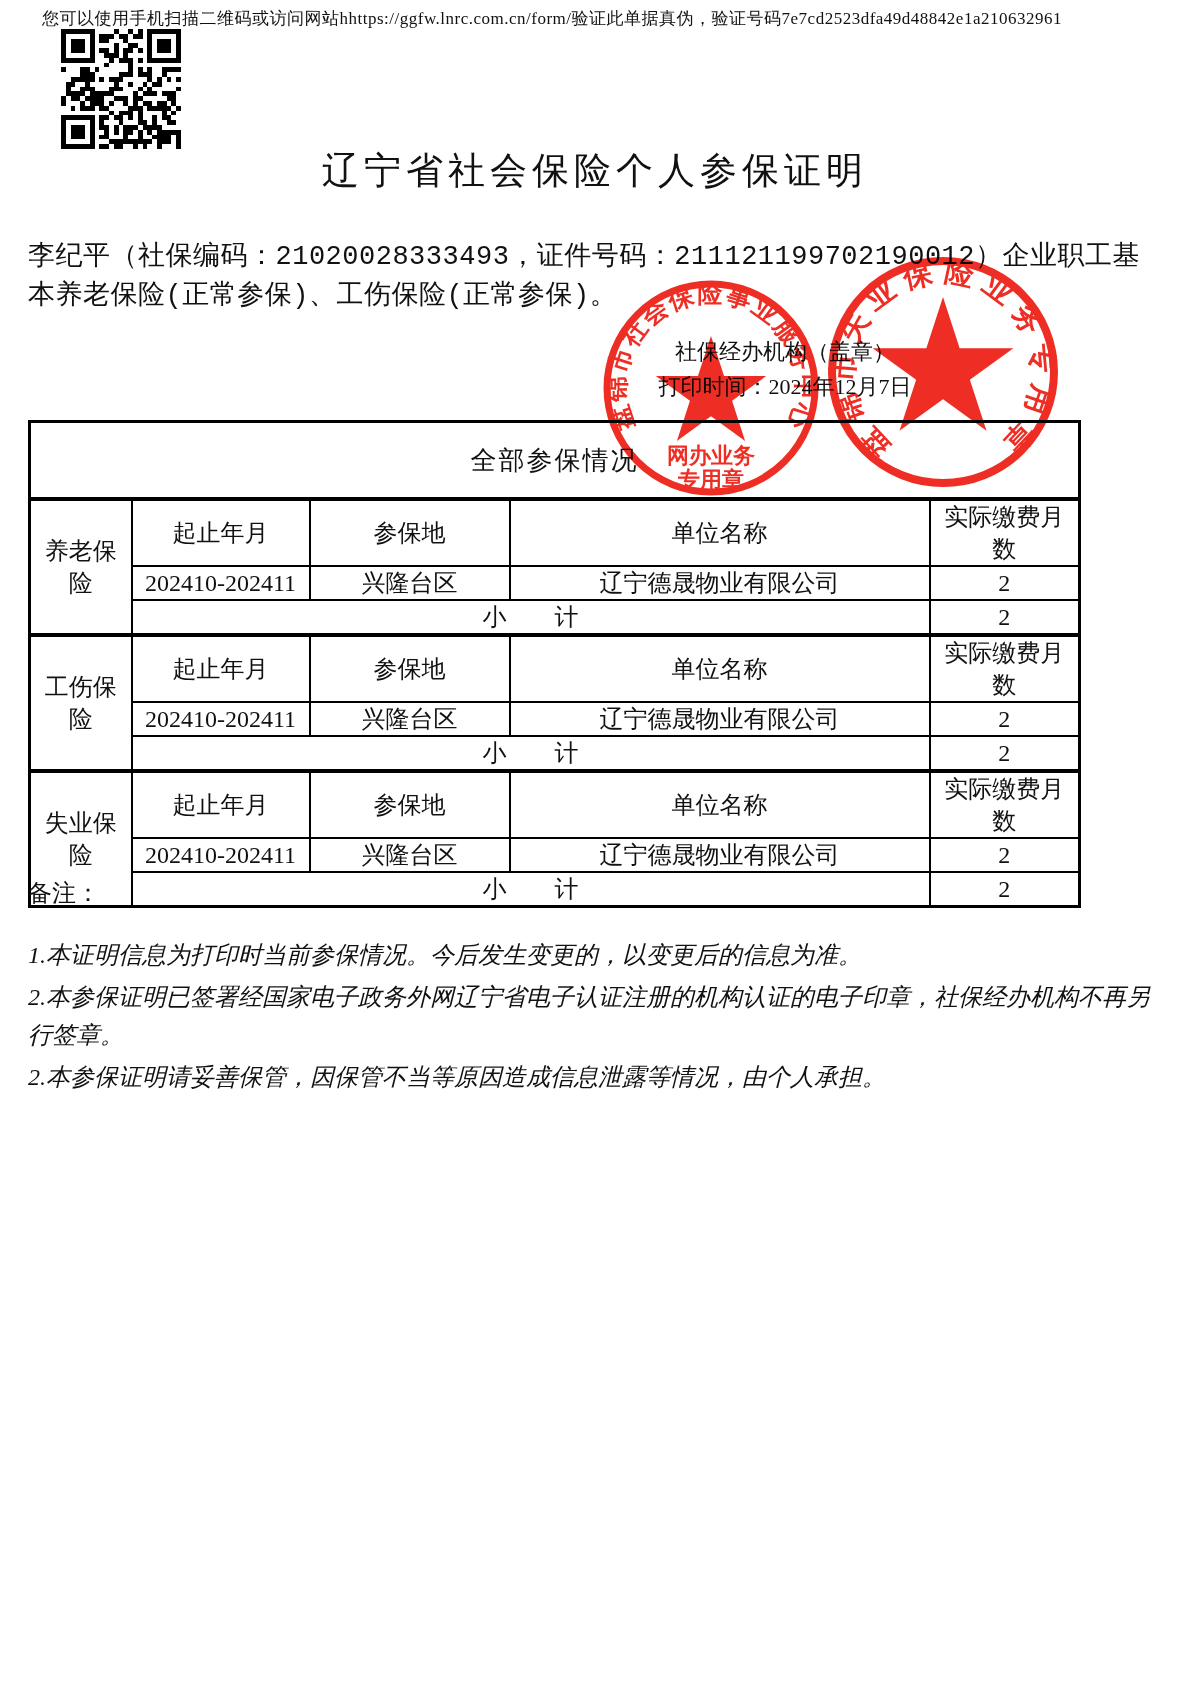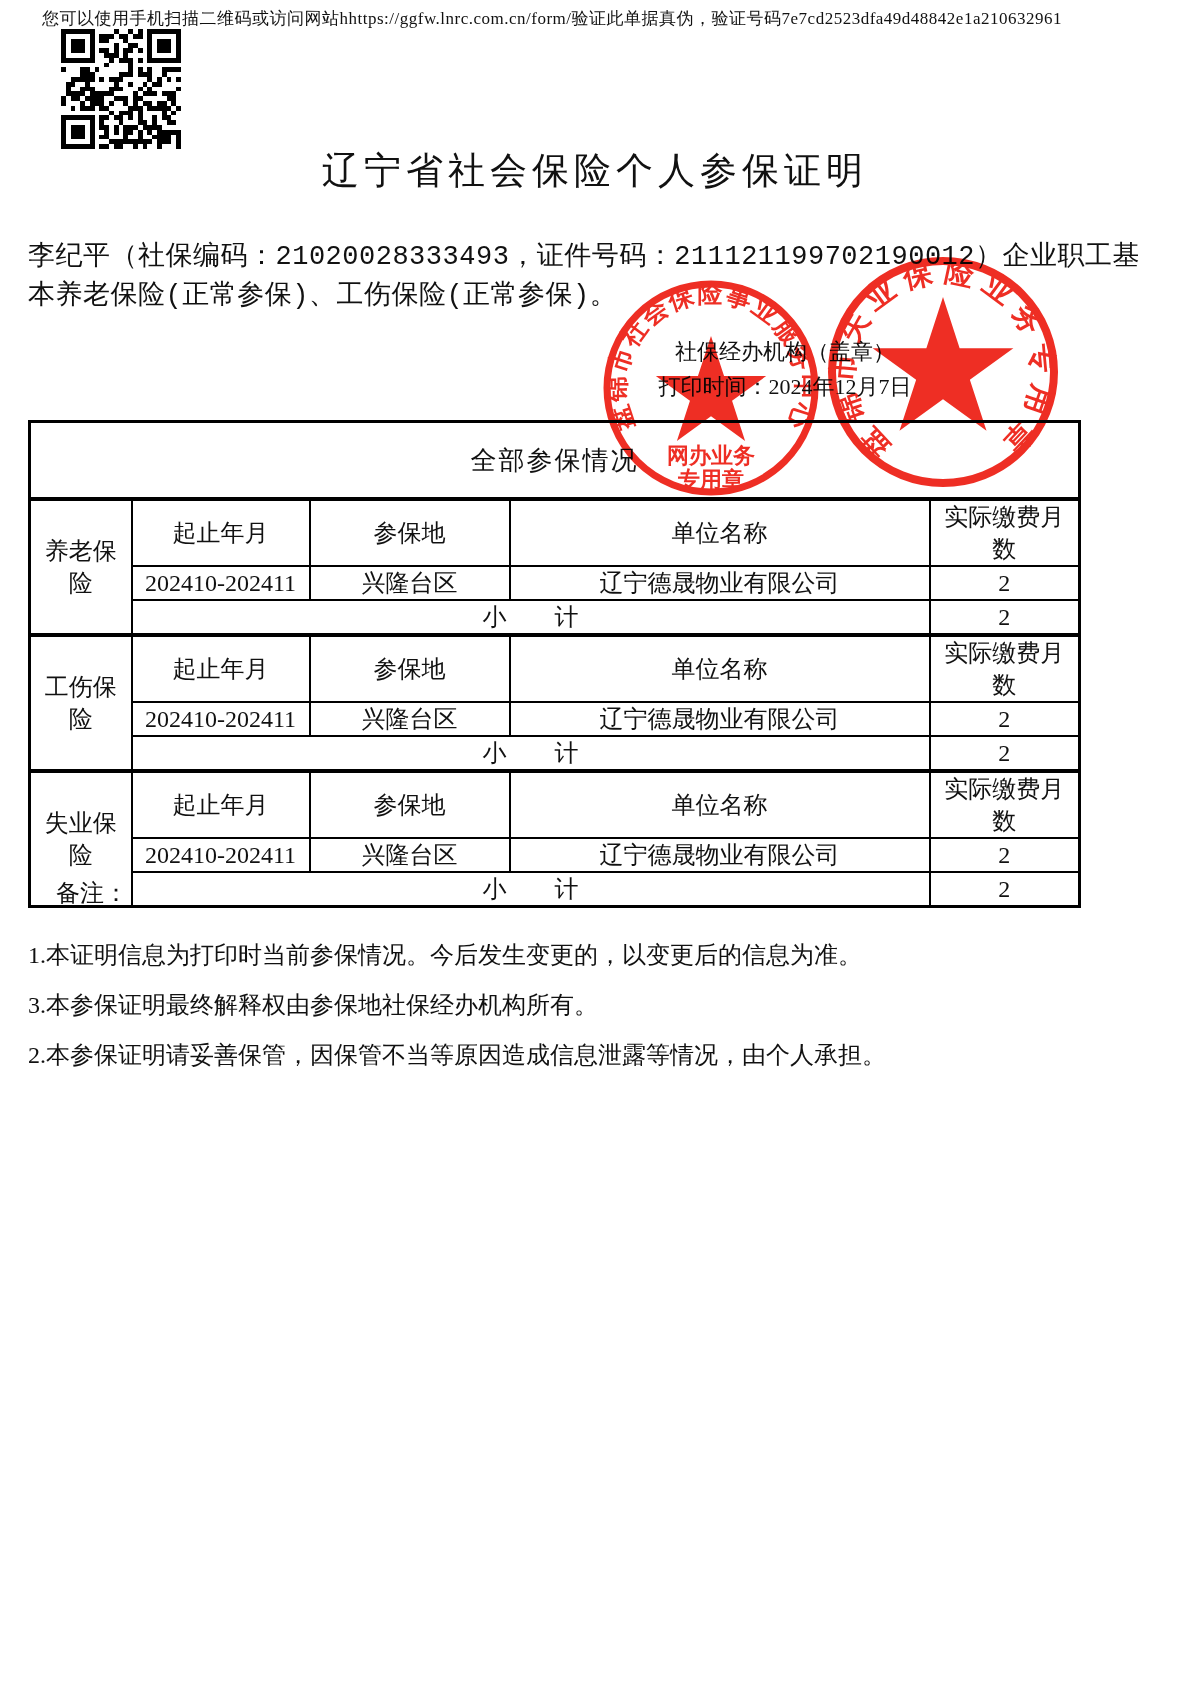--- a/index.html
+++ b/index.html
@@ -32,22 +32,22 @@
     padding:0 4px;overflow:hidden;
   }
   table.main{border:3px solid #000;}
   tr.tbl-title td{height:74px;font-size:26px;border-bottom:4px solid #000;letter-spacing:2px;}
   tr.row{height:24px;}
   tbody.section td.first-row-top{border-top:4px solid #000;}
   .notes{
     position:absolute;top:874px;left:28px;width:1132px;
     font-size:24px;line-height:38px;
   }
-  .notes .heading{margin-bottom:24px;padding-left:28px;}
-  .note-item{margin:12px 0 0 0;}
+  .notes .heading{margin-bottom:24px;}
+  .note-item{margin:4px 0 0 0;font-style:italic;}
   .stamp{position:absolute;opacity:0.92;mix-blend-mode:multiply;pointer-events:none;}
   .stamp-left{top:273px;left:596px;width:230px;height:230px;}
   .stamp-right{top:252px;left:823px;width:240px;height:240px;}
 </style>
 </head>
 <body>
 
 <div class="page">
 
   <div class="verify-line">您可以使用手机扫描二维码或访问网站hhttps://ggfw.lnrc.com.cn/form/验证此单据真伪，验证号码7e7cd2523dfa49d48842e1a210632961</div>
@@ -361,21 +361,21 @@
       <tr class="row">
         <td colspan="3">小　　计</td>
         <td>2</td>
       </tr>
     </tbody>
   </table>
 
   <div class="notes">
     <div class="heading">备注：</div>
     <div class="note-item">1.本证明信息为打印时当前参保情况。今后发生变更的，以变更后的信息为准。</div>
-    <div class="note-item">3.本参保证明最终解释权由参保地社保经办机构所有。</div>
+    <div class="note-item">2.本参保证明已签署经国家电子政务外网辽宁省电子认证注册的机构认证的电子印章，社保经办机构不再另行签章。</div>
     <div class="note-item">2.本参保证明请妥善保管，因保管不当等原因造成信息泄露等情况，由个人承担。</div>
   </div>
 
   <svg class="stamp stamp-left" viewBox="0 0 230 230">
     <circle cx="115" cy="115" r="104" fill="none" stroke="#ed1c11" stroke-width="7"></circle>
     <path d="M 37.1 151.3 A 86 86 0 1 1 192.9 151.3" fill="none" id="arcL"></path>
     <text fill="#ed1c11" font-size="25" letter-spacing="2" font-weight="bold">
       <textPath href="#arcL" startOffset="50%" text-anchor="middle">盘锦市社会保险事业服务中心</textPath>
     </text>
     <path d="M0,-1 L0.225,-0.309 L0.951,-0.309 L0.363,0.118 L0.588,0.809 L0,0.382 L-0.588,0.809 L-0.363,0.118 L-0.951,-0.309 L-0.225,-0.309 Z" transform="translate(115,121) scale(58)" fill="#ed1c11"></path>

